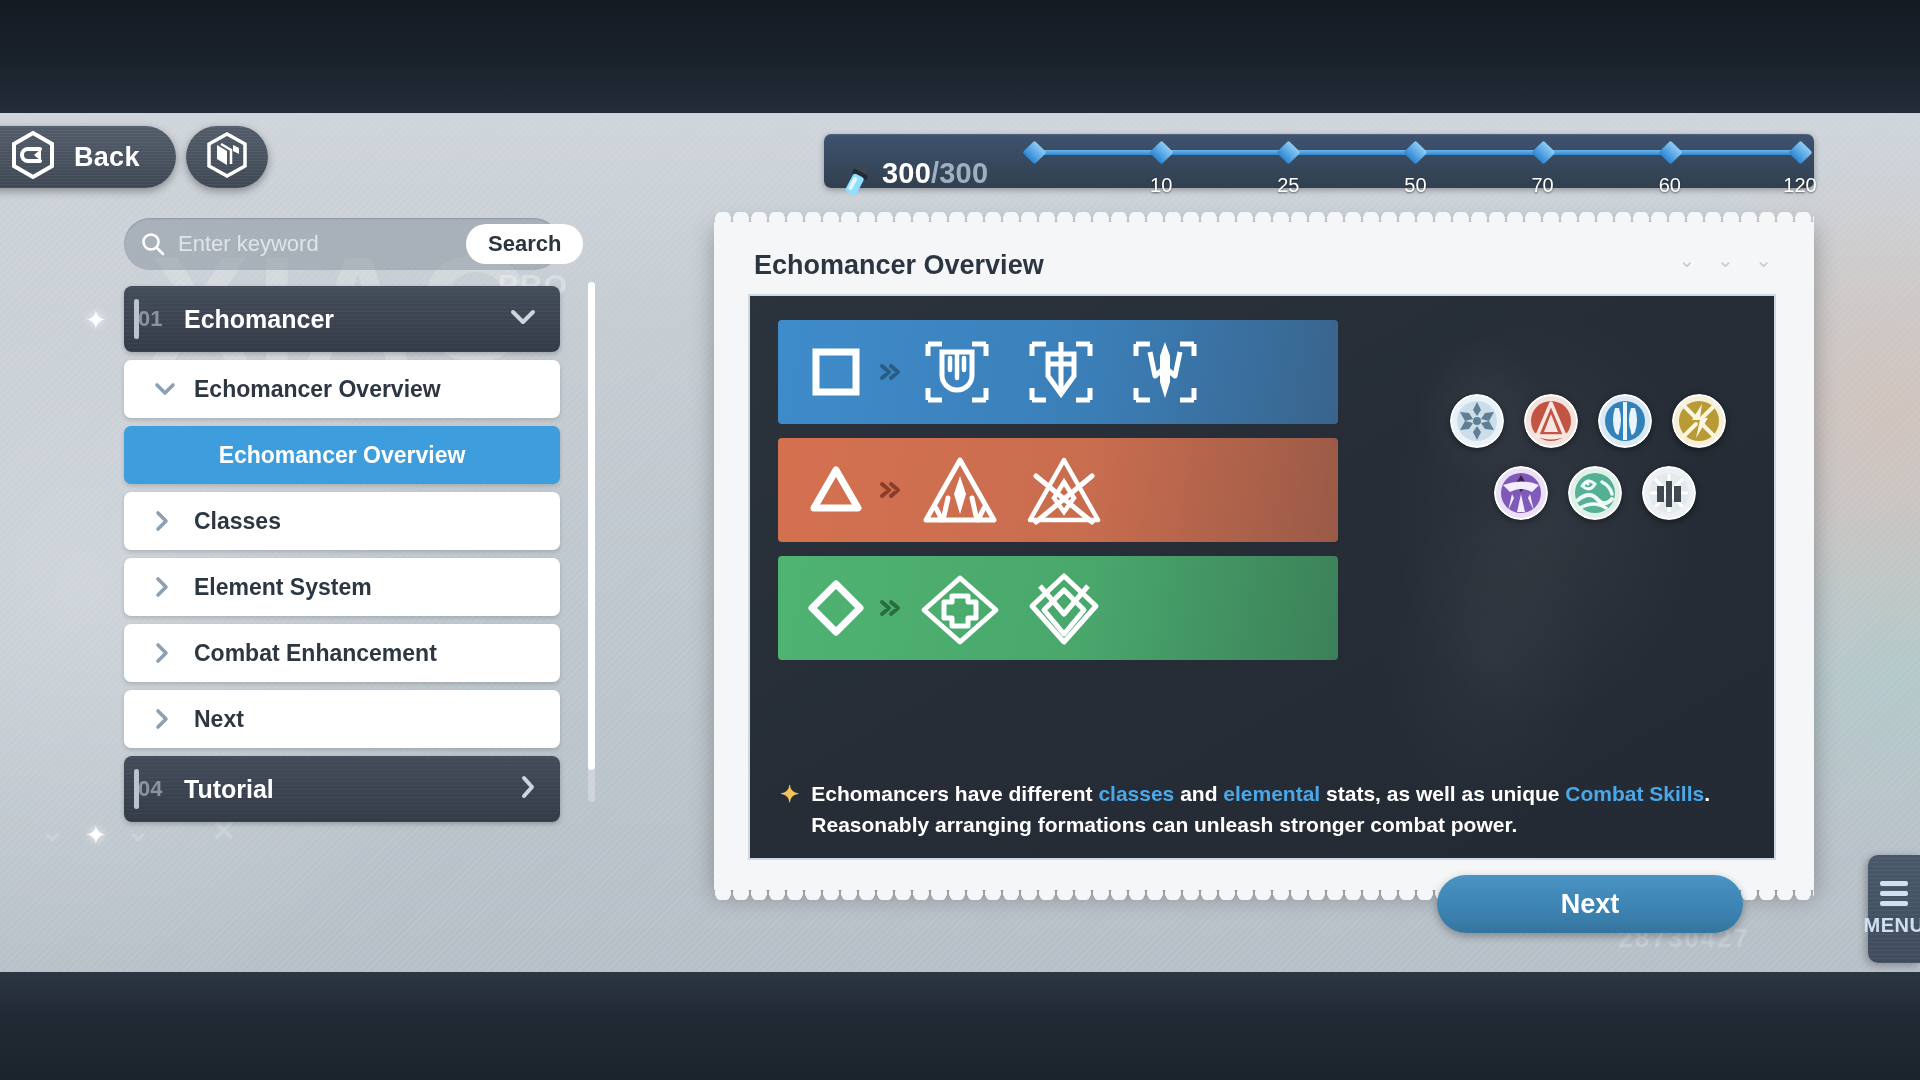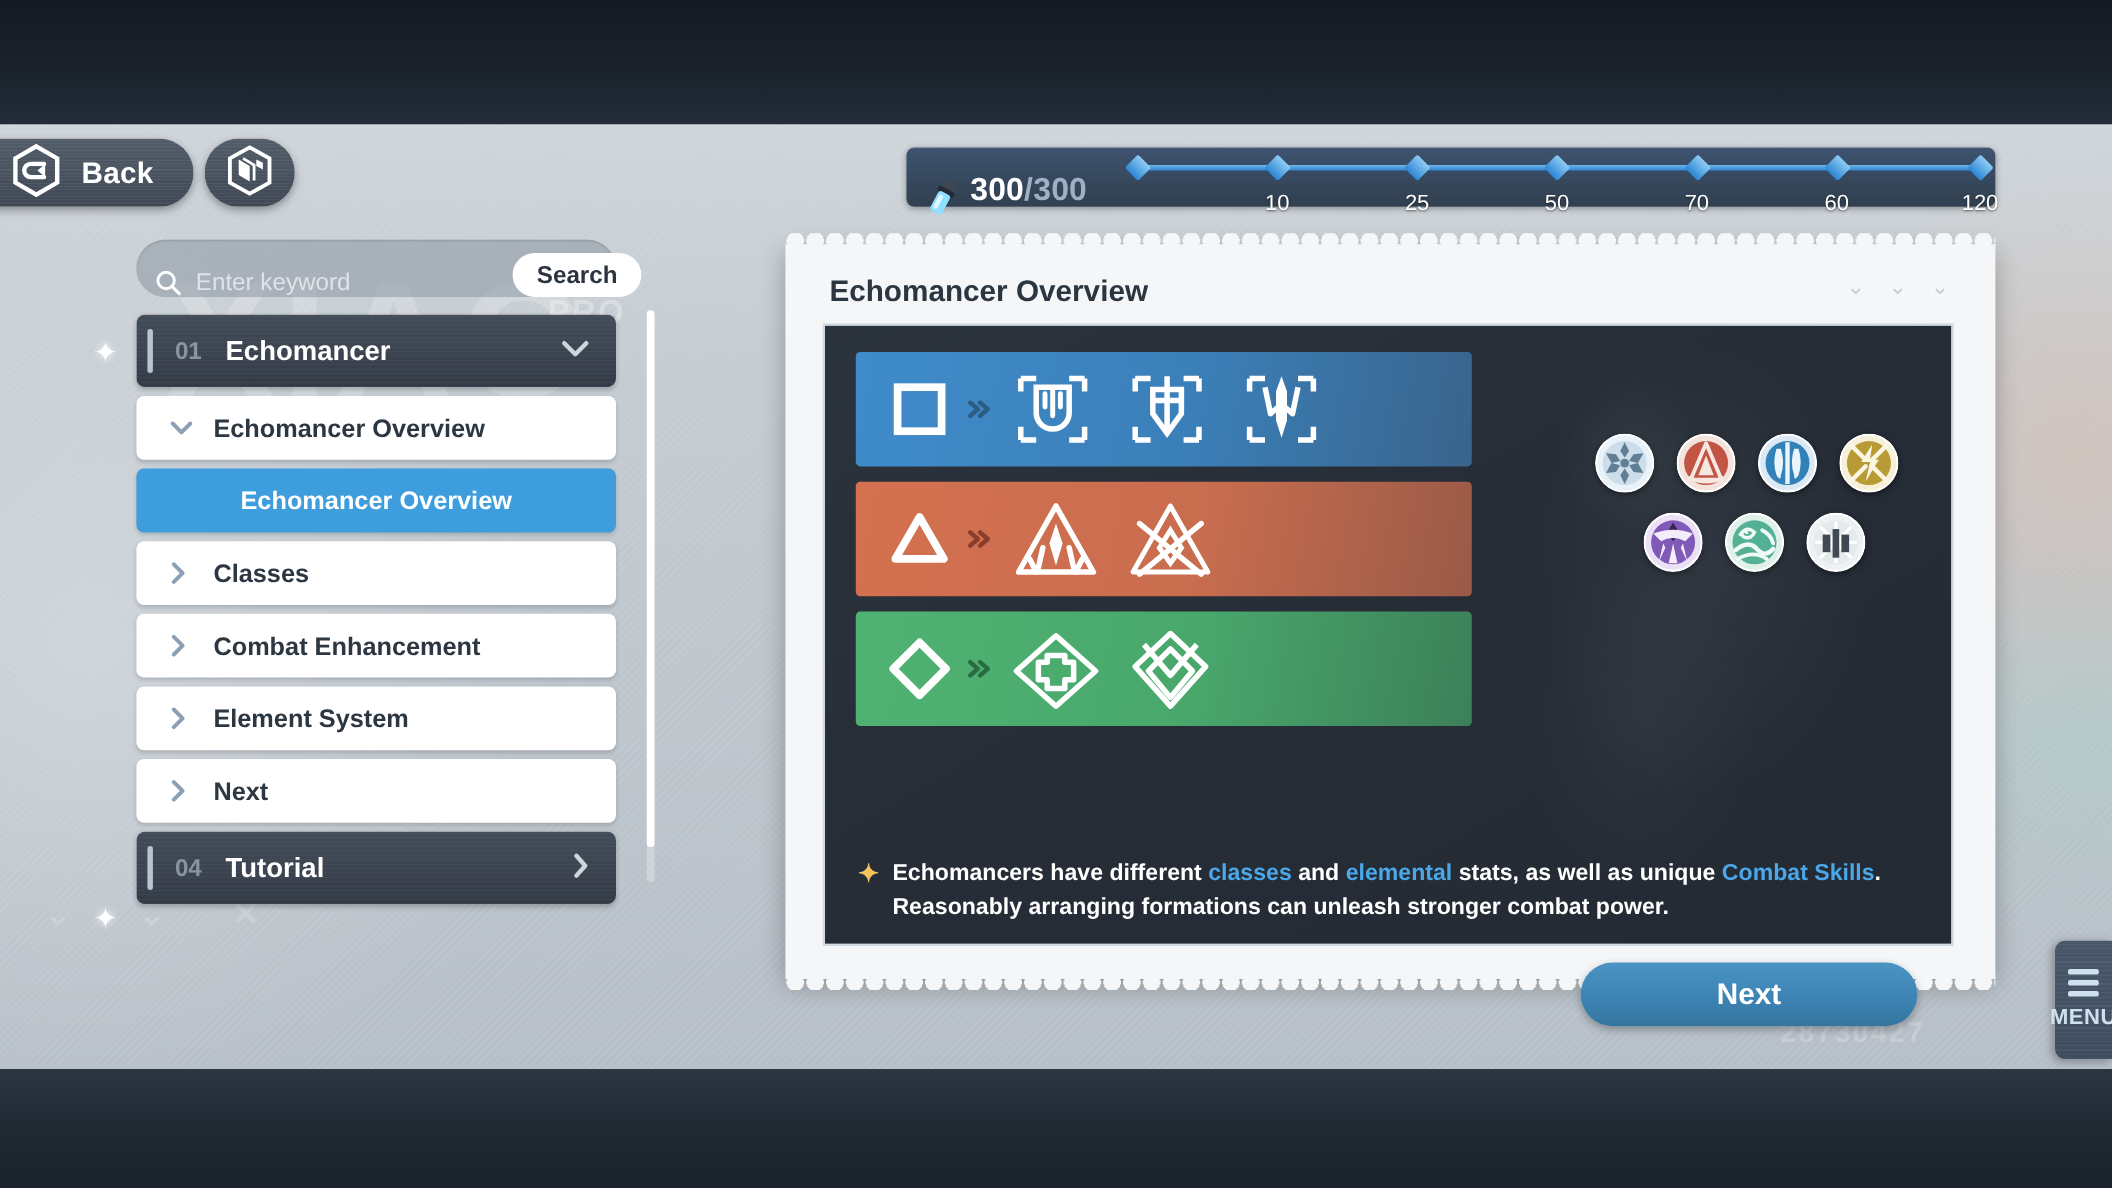--- a/index.html
+++ b/index.html
@@ -155,21 +155,21 @@
     transform: translateX(-50%);
     font-size: 20px; font-weight: 400; color: #ffffff;
     text-shadow: 0 1px 2px rgba(0,0,0,.5);
     white-space: nowrap;
   }
 
   
   .sidebar { position: absolute; left: 124px; top: 218px; width: 440px; z-index: 6; }
 
   .search-row {
-    display: flex; align-items: flex-end;
+    display: flex; align-items: center;
     height: 52px; width: 436px;
     border-radius: 26px;
     background: rgba(140,152,163,.55);
     padding: 0 6px 0 16px;
     box-shadow: inset 0 1px 2px rgba(0,0,0,.15);
   }
   .search-icon { width: 26px; height: 26px; flex: none; margin-right: 12px; }
   .search-input {
     flex: 1; border: 0; background: transparent; outline: none;
     font-size: 22px; color: #fff;
@@ -186,21 +186,21 @@
   .side-list { margin-top: 16px; display: flex; flex-direction: column; gap: 8px; }
 
   .chapter {
     position: relative;
     height: 66px; width: 436px;
     border-radius: 8px;
     background:
       repeating-linear-gradient(0deg, rgba(255,255,255,.035) 0 1px, rgba(0,0,0,0) 1px 4px),
       linear-gradient(180deg, #434c59 0%, #3b4450 50%, #333b46 100%);
     display: flex; align-items: center;
-    padding-left: 35px;
+    padding-left: 14px;
     cursor: pointer;
     box-shadow: 0 2px 5px rgba(0,0,0,.22);
   }
   .chapter::before {
     content:""; position: absolute; left: 10px; top: 13px;
     width: 5px; height: 40px; border-radius: 3px;
     background: #b9c4ce;
   }
   .ch-num { color: #8a949f; font-size: 22px; font-weight: 700; width: 46px; }
   .ch-title { color: #fff; font-size: 25px; font-weight: 700; }
@@ -468,30 +468,30 @@
         </span>
         <span class="lbl">Classes</span>
       </div>
 
       <div class="item">
         <span class="caret">
           <svg width="16" height="22" viewBox="0 0 16 22">
               <path d="M4 3 L12 11 L4 19" fill="none" stroke="#8ba0b2" stroke-width="3.6" stroke-linecap="round" stroke-linejoin="round"></path>
             </svg>
         </span>
-        <span class="lbl">Combat Enhancement</span>
+        <span class="lbl">Element System</span>
       </div>
 
       <div class="item">
         <span class="caret">
           <svg width="16" height="22" viewBox="0 0 16 22">
               <path d="M4 3 L12 11 L4 19" fill="none" stroke="#8ba0b2" stroke-width="3.6" stroke-linecap="round" stroke-linejoin="round"></path>
             </svg>
         </span>
-        <span class="lbl">Element System</span>
+        <span class="lbl">Combat Enhancement</span>
       </div>
 
       <div class="item">
         <span class="caret">
           <svg width="16" height="22" viewBox="0 0 16 22">
               <path d="M4 3 L12 11 L4 19" fill="none" stroke="#8ba0b2" stroke-width="3.6" stroke-linecap="round" stroke-linejoin="round"></path>
             </svg>
         </span>
         <span class="lbl">Next</span>
       </div>

